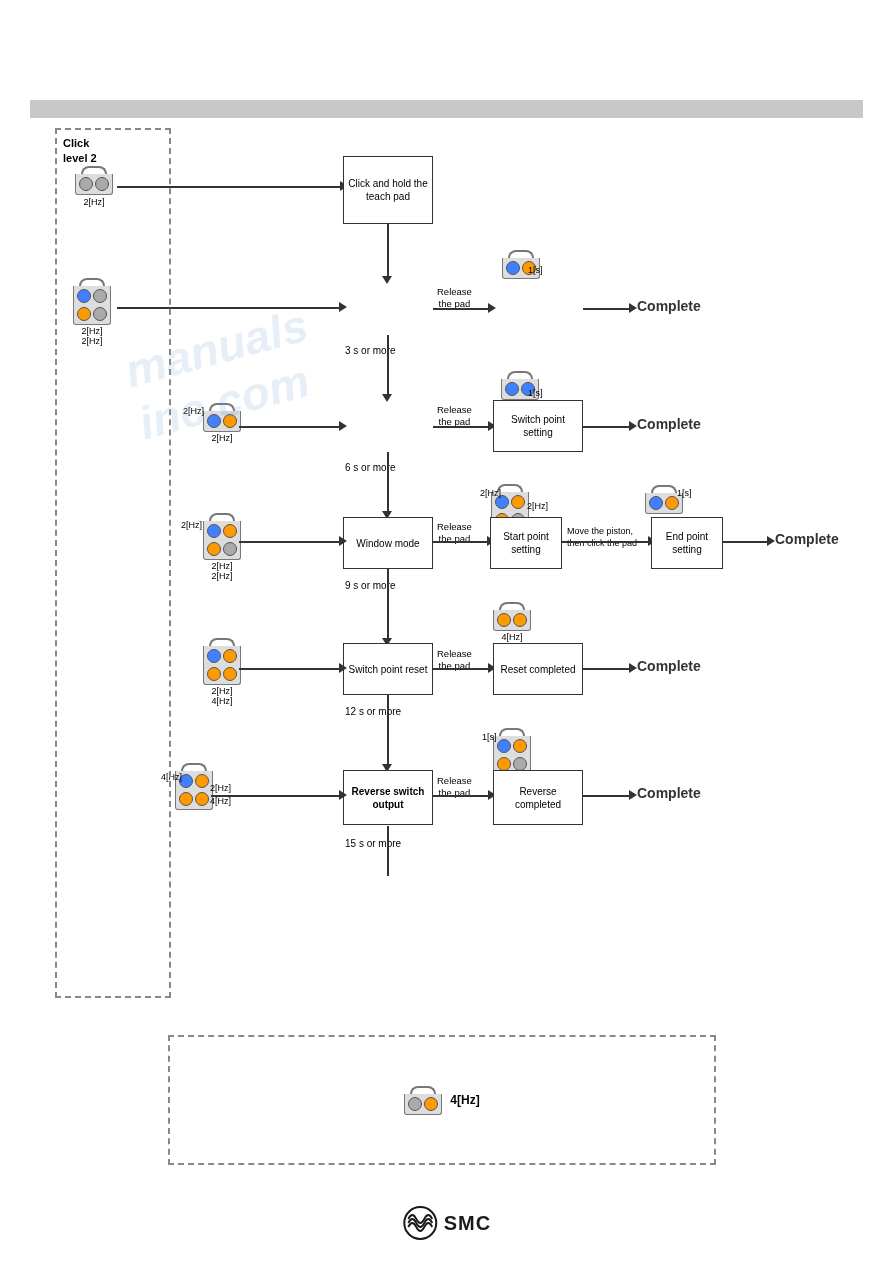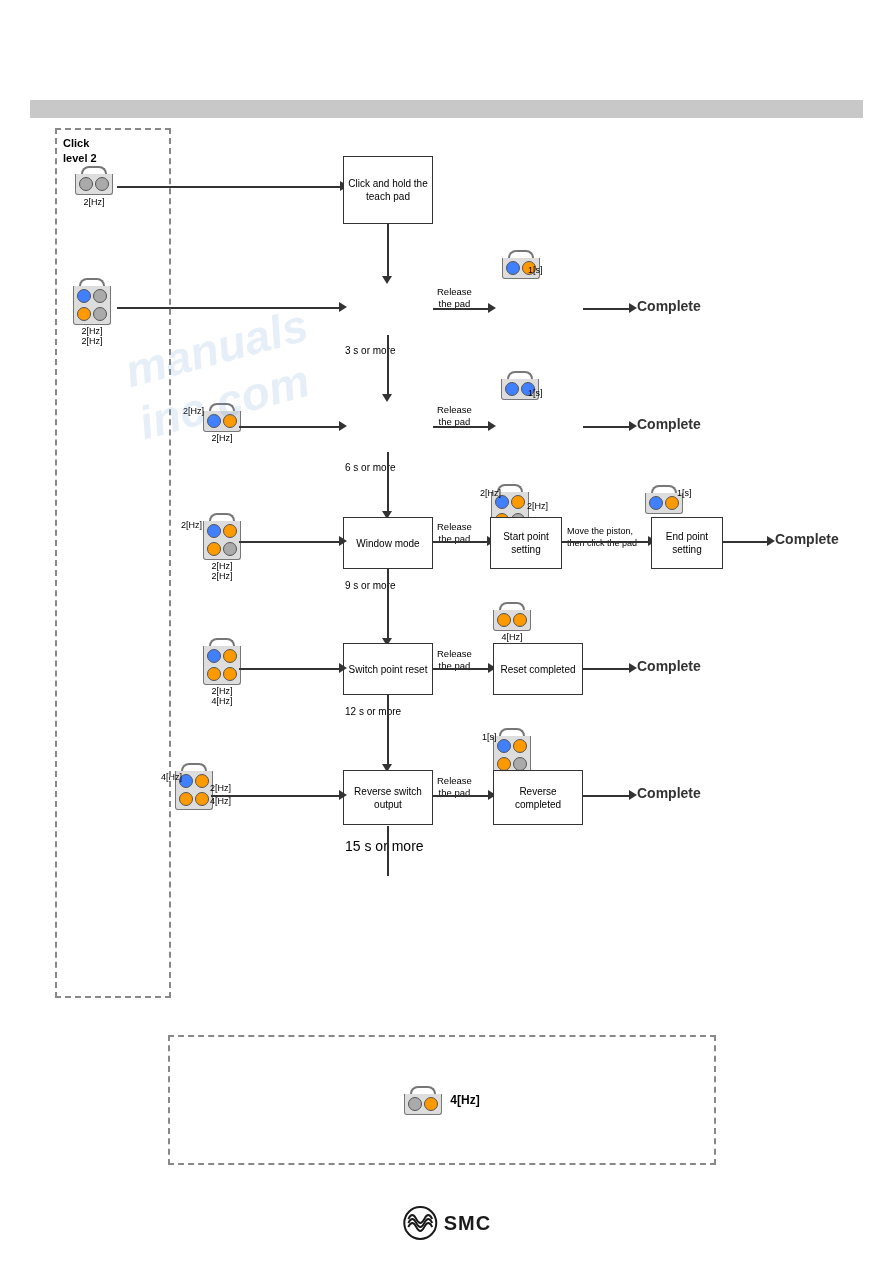--- a/index.html
+++ b/index.html
@@ -247,20 +247,23 @@
             <div class="led led-blue"></div>
             <div class="led led-blue"></div>
           </div>
         </div>
       </div>
       <div style="font-size:9px; margin-left:30px; margin-top:-12px; white-space:nowrap;">
         <span>1[s]</span>
       </div>
     </div>
 
+    <div class="flow-box" style="top:272px; left:438px; width:90px; height:52px; font-size:10px;">
+      <span>Switch point setting</span>
+    </div>
 
     <div class="h-line" style="top:298px; left:528px; width:50px;"></div>
     <div class="arrowhead-right" style="top:293px; left:574px;"></div>
 
     <div class="complete-text" style="top:288px; left:582px;">Complete</div>
 
     <div style="position:absolute; top:334px; left:290px; font-size:10px;">6 s or more</div>
 
     <div class="v-line" style="top:324px; left:332px; height:62px;"></div>
     <div class="arrowhead-down" style="top:383px; left:327px;"></div>
@@ -408,21 +411,21 @@
     <div class="h-line" style="top:540px; left:528px; width:50px;"></div>
     <div class="arrowhead-right" style="top:535px; left:574px;"></div>
 
     <div class="complete-text" style="top:530px; left:582px;">Complete</div>
 
     <div style="position:absolute; top:578px; left:290px; font-size:10px;">12 s or more</div>
 
     <div class="v-line" style="top:567px; left:332px; height:72px;"></div>
     <div class="arrowhead-down" style="top:636px; left:327px;"></div>
 
-    <div class="flow-box" style="top:642px; left:288px; width:90px; height:55px; font-size:10px;">
+    <div class="flow-box" style="top:642px; left:288px; width:90px; height:55px; font-size:10px;font-weight:bold;">
       <span>Reverse switch output</span>
     </div>
 
     <div style="position:absolute; top:635px; left:120px;">
       <div class="indicator-unit">
         <div class="indicator-top-arc"></div>
         <div class="indicator-body">
           <div class="led-pair">
             <div class="led led-blue"></div>
             <div class="led led-orange"></div>
@@ -470,21 +473,21 @@
 
     <div class="flow-box" style="top:642px; left:438px; width:90px; height:55px; font-size:10px;">
       <span>Reverse completed</span>
     </div>
 
     <div class="h-line" style="top:667px; left:528px; width:50px;"></div>
     <div class="arrowhead-right" style="top:662px; left:574px;"></div>
 
     <div class="complete-text" style="top:657px; left:582px;">Complete</div>
 
-    <div style="position:absolute; top:710px; left:290px; font-size:14px;">15 s or more</div>
+    <div style="position:absolute; top:710px; left:290px; font-size:10px;">15 s or more</div>
 
     <div class="v-line" style="top:698px; left:332px; height:50px;"></div>
 
   </div>
 
   <div style="position:absolute; top:1035px; left:168px; width:548px; height:130px; border:2px dashed #888; display:flex; align-items:center; justify-content:center; flex-direction:column;">
     <div style="display:flex; align-items:center; gap:8px;">
       <div class="indicator-unit">
         <div class="indicator-top-arc"></div>
         <div class="indicator-body">

